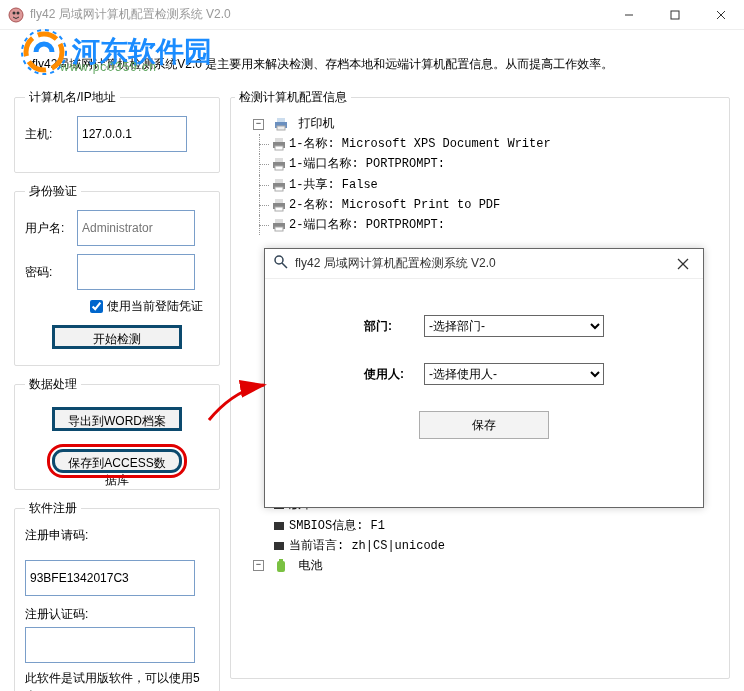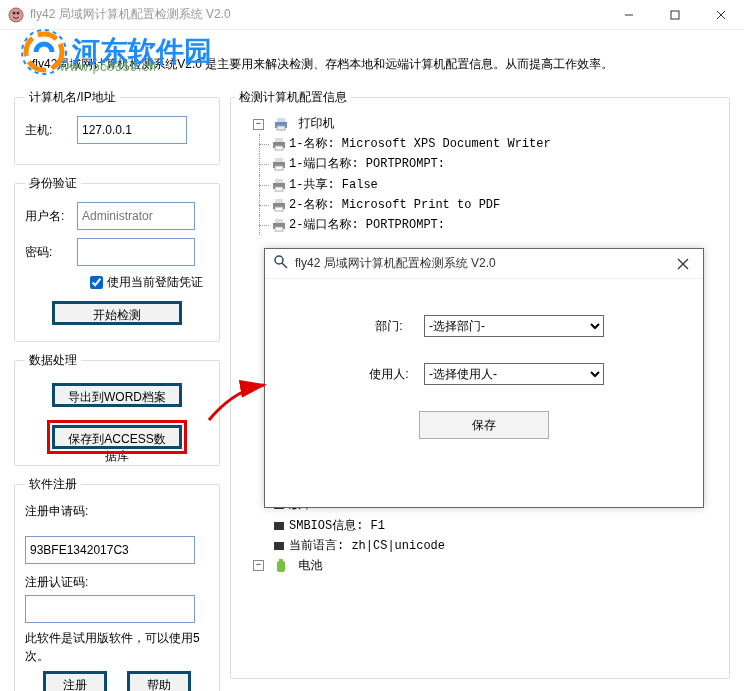--- a/index.html
+++ b/index.html
@@ -19,34 +19,34 @@
 .intro { font-size: 12px; color: #000; margin: 16px 0 16px 18px; }
 
 .main-layout { display: flex; gap: 10px; }
 .left-col { width: 206px; display: flex; flex-direction: column; gap: 10px; }
 
 fieldset { border: 1px solid #ddd; border-radius: 2px; padding: 10px 10px 12px 10px; position: relative; }
 legend { padding: 0 4px; font-size: 12px; color: #000; }
 
 .row { display: flex; align-items: center; margin-bottom: 8px; gap: 6px; }
 .row label { min-width: 46px; text-align: left; }
-input[type=text], input[type=password] { border: 1px solid #7a9ec9; padding: 2px 4px; font-size: 12px; font-family: inherit; height: 28px; }
+input[type=text], input[type=password] { border: 1px solid #7a9ec9; padding: 2px 4px; font-size: 12px; font-family: inherit; height: 36px; }
 .host-input { width: 110px; }
 .user-input { width: 118px; color: #888; }
 .pass-input { width: 118px; }
 .reg-input { width: 170px; }
 
 .chk-row { display: flex; align-items: center; justify-content: flex-end; gap: 4px; margin-bottom: 10px; padding-right: 6px;}
 .chk-row input { accent-color: #0066cc; }
 
 .btn { background: #f2f2f2; border: 3px solid #0c4a6e; padding: 3px 8px; font-size: 12px; cursor: pointer; font-family: inherit; }
 .btn-wide { width: 130px; height: 24px; display: block; margin: 0 auto; }
 .btn-center { display: block; margin: 4px auto; }
 
-.btn-highlight { outline: 3px solid #e00000; outline-offset: 2px; }
+.btn-highlight { outline: 3px solid #e00000; outline-offset: 2px; border-radius: 11px; }
 
 .right-col { flex: 1; }
 .tree-panel { border: 1px solid #ddd; padding: 8px 4px; height: 590px; overflow: auto; font-family: "Microsoft YaHei","Courier New",monospace; }
 .tree-root legend { font-weight: normal; }
 
 .tree ul { list-style: none; padding-left: 0; }
 .tree li { position: relative; padding-left: 18px; line-height: 20px; white-space: nowrap; }
 .tree li::before { content: ""; position: absolute; left: 6px; top: 0; border-left: 1px dotted #999; height: 100%; }
 .tree li::after { content: ""; position: absolute; left: 6px; top: 10px; border-top: 1px dotted #999; width: 10px; }
 .tree > li::before { display: none; }
@@ -61,21 +61,21 @@
 
 .footer-label { font-size: 12px; margin-top: 10px; margin-left: 4px;}
 
 
 .dialog { position: absolute; left: 264px; top: 248px; width: 440px; height: 260px; background: #fff; border: 1px solid #666; box-shadow: 0 0 8px rgba(0,0,0,0.2); z-index: 20; }
 .dialog .dlg-titlebar { height: 30px; display: flex; align-items: center; padding-left: 8px; border-bottom: 1px solid #eee; background: #fff; }
 .dialog .dlg-titlebar .title-text { flex: 1; font-size: 12px; color: #333; }
 .dialog .dlg-close { width: 40px; height: 30px; display: flex; align-items: center; justify-content: center; font-size: 14px; }
 .dialog .dlg-body { padding: 36px 40px 20px 40px; }
 .dlg-row { display: flex; align-items: center; justify-content: center; margin-bottom: 26px; gap: 10px; }
-.dlg-row label { width: 50px; text-align: center; }
+.dlg-row label { width: 50px; text-align: left; font-weight: bold; }
 .dlg-row select { width: 180px; height: 22px; border: 1px solid #666; font-family: inherit; font-size: 12px; background: #fff; }
 .dlg-save { display: block; margin: 10px auto 0 auto; width: 130px; height: 28px; background: #f3f3f3; border: 1px solid #adadad; }
 
 
 .arrow { position: absolute; left: 204px; top: 380px; z-index: 30; pointer-events: none; }
 
 
 .ic-printer { fill: #6a8fbf; }
 .ic-printer-s { fill: #888; }
 .ic-chip { fill: #333; }

